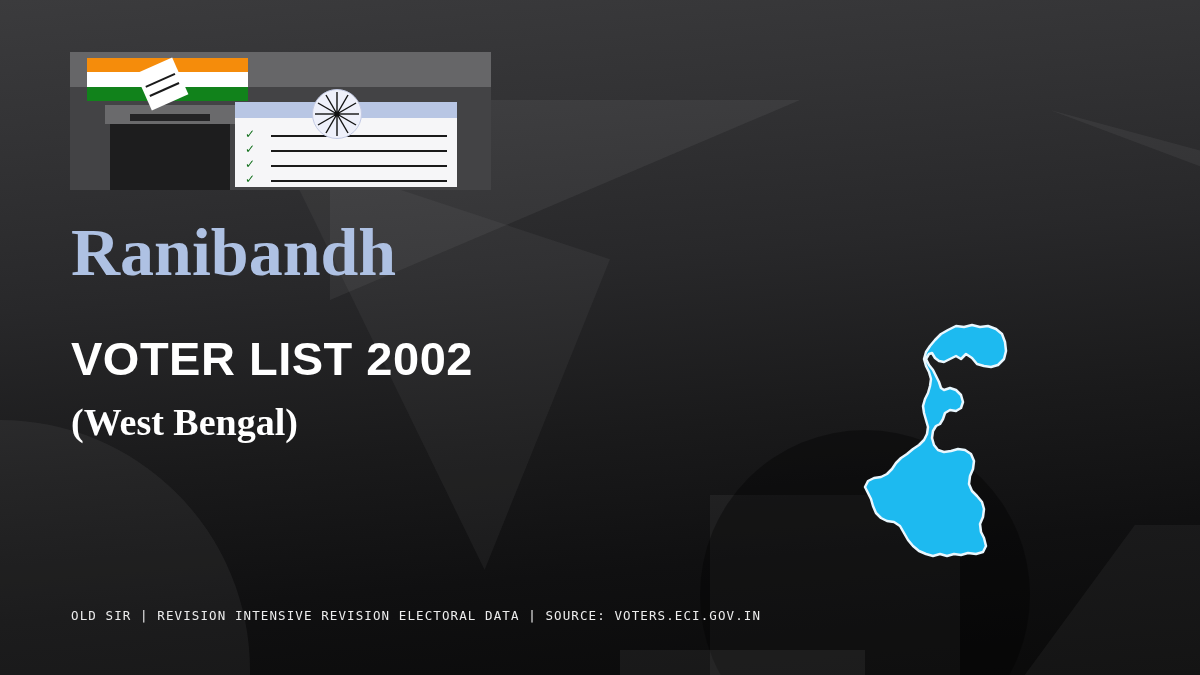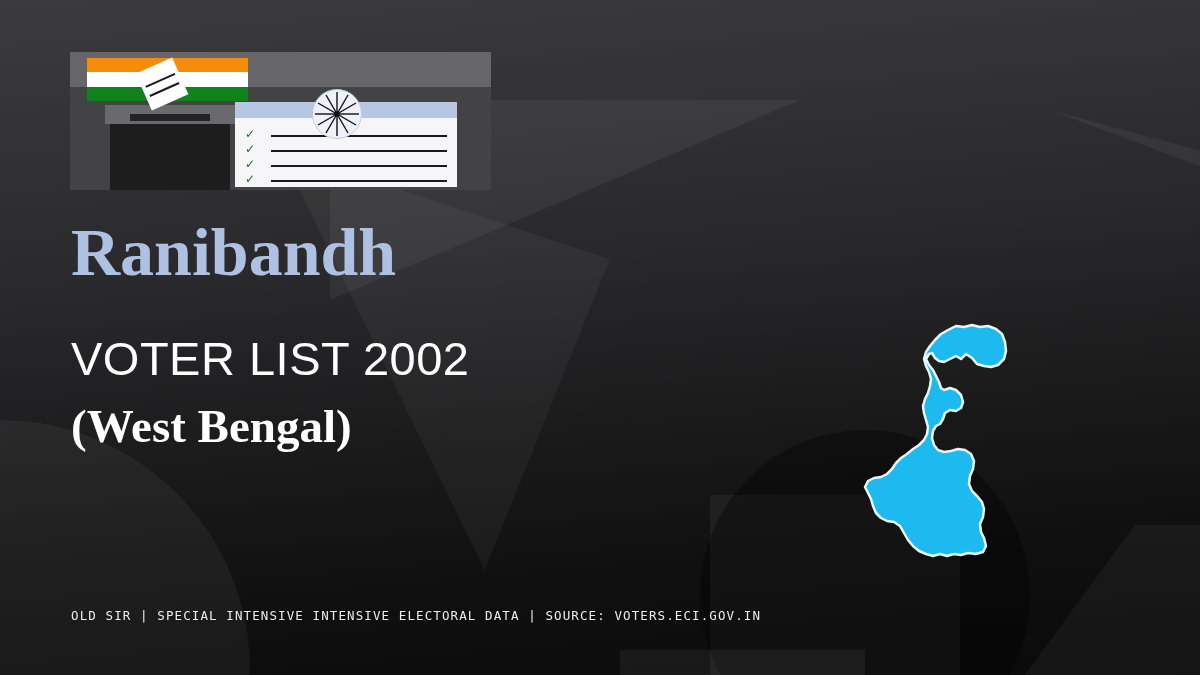--- a/index.html
+++ b/index.html
@@ -180,33 +180,33 @@
     font-size: 68px;
     line-height: 1;
     letter-spacing: 0px;
     color: #AEC1E3;
     white-space: nowrap;
   }
   .subtitle {
     position: absolute;
     left: 71px; top: 335px;
     font-family: "Liberation Sans", sans-serif;
-    font-weight: 400;
+    font-weight: 700;
     font-size: 47px;
     line-height: 1;
     letter-spacing: 0.5px;
     color: #FFFFFF;
     white-space: nowrap;
   }
   .region {
     position: absolute;
     left: 71px; top: 403px;
     font-family: "Liberation Serif", "DejaVu Serif", serif;
     font-weight: 700;
-    font-size: 47px;
+    font-size: 38px;
     line-height: 1;
     color: #FFFFFF;
     white-space: nowrap;
   }
   .footer {
     position: absolute;
     left: 71px; top: 608px;
     font-family: "DejaVu Sans Mono", "Liberation Mono", monospace;
     font-size: 12.5px;
     letter-spacing: 1.1px;
@@ -298,21 +298,21 @@
           <line x1="24" y1="24" x2="13" y2="5"></line>
         </g>
         <circle cx="24" cy="24" r="2.6" fill="#111111"></circle>
       </svg>
     </div>
   </div>
 
   <div class="title">Ranibandh</div>
   <div class="subtitle">VOTER LIST 2002</div>
   <div class="region">(West Bengal)</div>
-  <div class="footer">OLD SIR | SPECIAL INTENSIVE INTENSIVE ELECTORAL DATA | SOURCE: VOTERS.ECI.GOV.IN</div>
+  <div class="footer">OLD SIR | REVISION INTENSIVE REVISION ELECTORAL DATA | SOURCE: VOTERS.ECI.GOV.IN</div>
 
   <div class="map-wrap">
     <svg viewBox="0 0 160 260" aria-hidden="true">
       <path d="M88 12 L96 8 L104 9 L112 7 L120 9 L128 8 L136 11 L142 16 L145 24
                L146 33 L144 41 L138 47 L131 49 L124 48 L117 46 L112 40 L106 36
                L101 41 L96 38 L90 41 L84 44 L79 43 L75 40 L72 35 L69 36 L66 41
                L69 47 L73 52 L76 58 L79 64 L81 70 L84 72 L90 70 L96 72 L101 77
                L103 84 L101 90 L96 93 L90 92 L85 95 L83 101 L80 106 L76 108
                L73 113 L72 120 L74 127 L78 132 L84 134 L91 133 L98 131 L105 132
                L111 136 L114 143 L113 151 L110 158 L109 166 L112 173 L117 178

